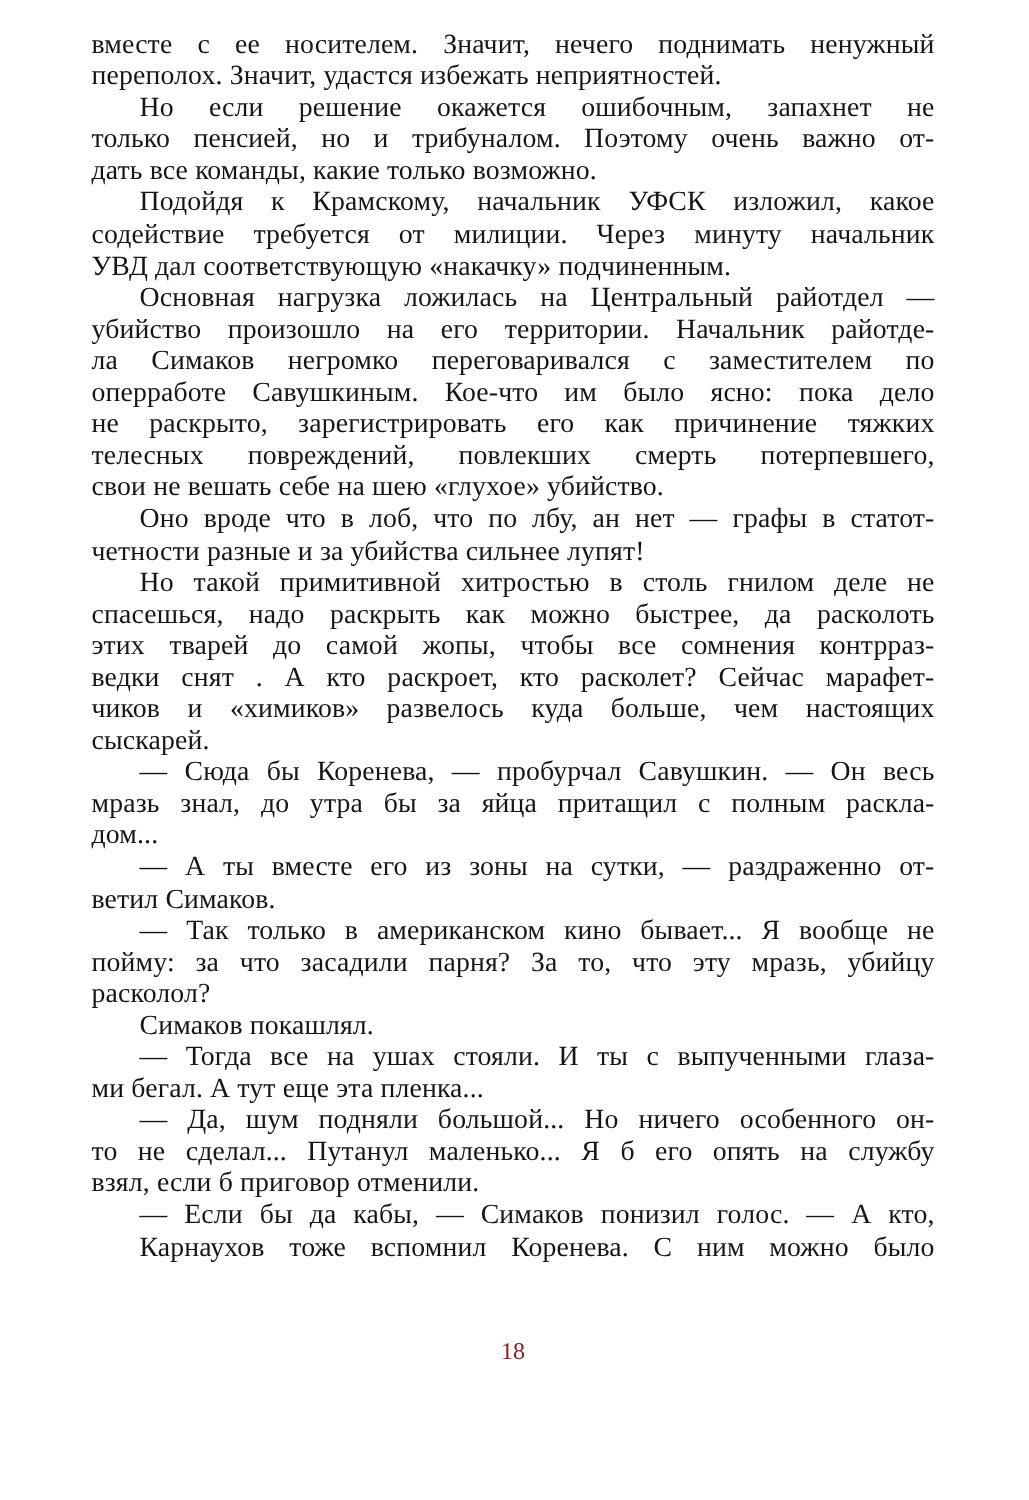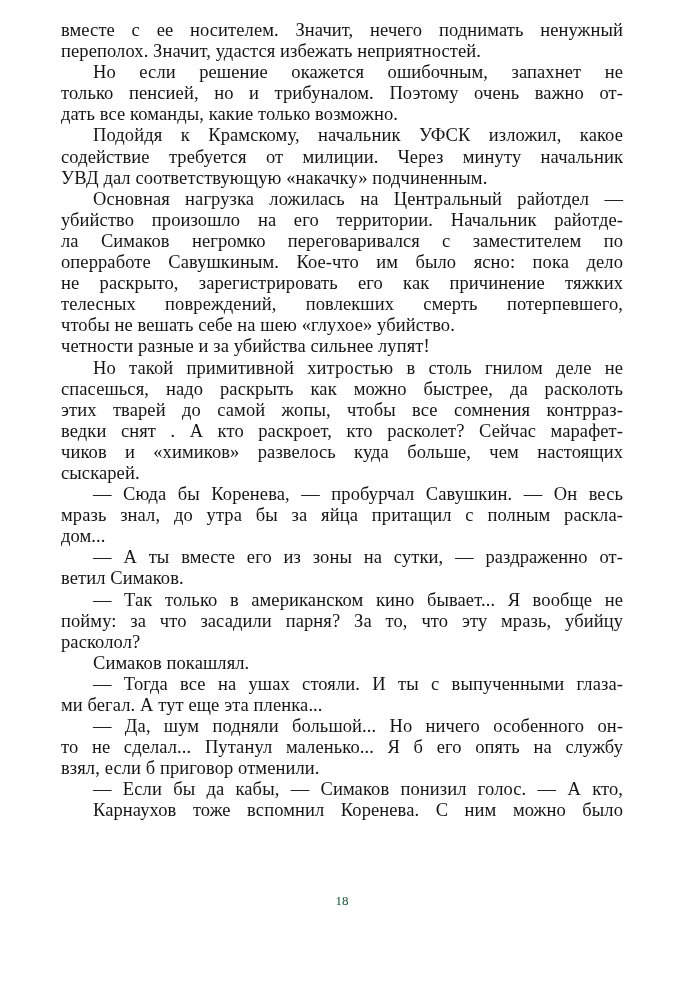--- a/index.html
+++ b/index.html
@@ -36,22 +36,22 @@
   }
   .line.indent {
     padding-left: 32px;
   }
   .page-number {
     position: absolute;
     top: 893px;
     left: 0;
     width: 684px;
     text-align: center;
-    font-size: 13px;
-    color: #14532d;
+    font-size: 16px;
+    color: #7f1d1d;
   }
 </style>
 </head>
 <body>
 
 <div class="book-page">
   <div class="text-block">
       <div class="line">вместе с ее носителем. Значит, нечего поднимать ненужный</div>
       <div class="line nojust">переполох. Значит, удастся избежать неприятностей.</div>
       <div class="line indent">Но если решение окажется ошибочным, запахнет не</div>
@@ -59,21 +59,22 @@
       <div class="line nojust">дать все команды, какие только возможно.</div>
       <div class="line indent">Подойдя к Крамскому, начальник УФСК изложил, какое</div>
       <div class="line">содействие требуется от милиции. Через минуту начальник</div>
       <div class="line nojust">УВД дал соответствующую «накачку» подчиненным.</div>
       <div class="line indent">Основная нагрузка ложилась на Центральный райотдел —</div>
       <div class="line">убийство произошло на его территории. Начальник райотде-</div>
       <div class="line">ла Симаков негромко переговаривался с заместителем по</div>
       <div class="line">оперработе Савушкиным. Кое-что им было ясно: пока дело</div>
       <div class="line">не раскрыто, зарегистрировать его как причинение тяжких</div>
       <div class="line">телесных повреждений, повлекших смерть потерпевшего,</div>
-      <div class="line nojust">чтобы не вешать себе на шею «глухое» убийство.</div>
+      <div class="line nojust">свои не вешать себе на шею «глухое» убийство.</div>
+      <div class="line indent">Оно вроде что в лоб, что по лбу, ан нет — графы в статот-</div>
       <div class="line nojust">четности разные и за убийства сильнее лупят!</div>
       <div class="line indent">Но такой примитивной хитростью в столь гнилом деле не</div>
       <div class="line">спасешься, надо раскрыть как можно быстрее, да расколоть</div>
       <div class="line">этих тварей до самой жопы, чтобы все сомнения контрраз-</div>
       <div class="line">ведки снят . А кто раскроет, кто расколет? Сейчас марафет-</div>
       <div class="line">чиков и «химиков» развелось куда больше, чем настоящих</div>
       <div class="line nojust">сыскарей.</div>
       <div class="line indent">— Сюда бы Коренева, — пробурчал Савушкин. — Он весь</div>
       <div class="line">мразь знал, до утра бы за яйца притащил с полным раскла-</div>
       <div class="line nojust">дом...</div>

